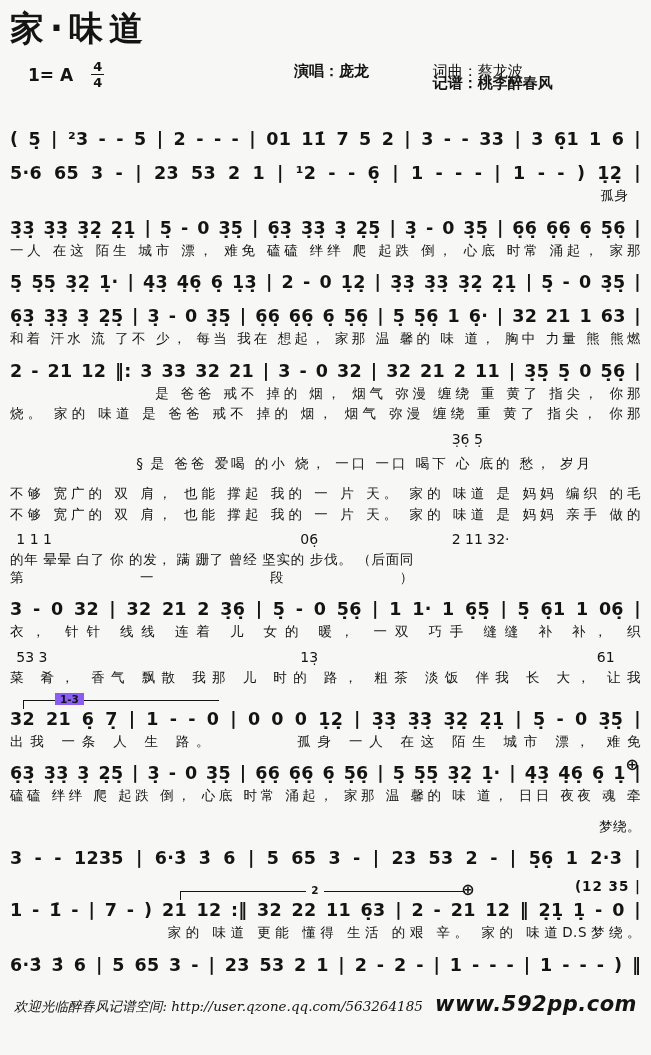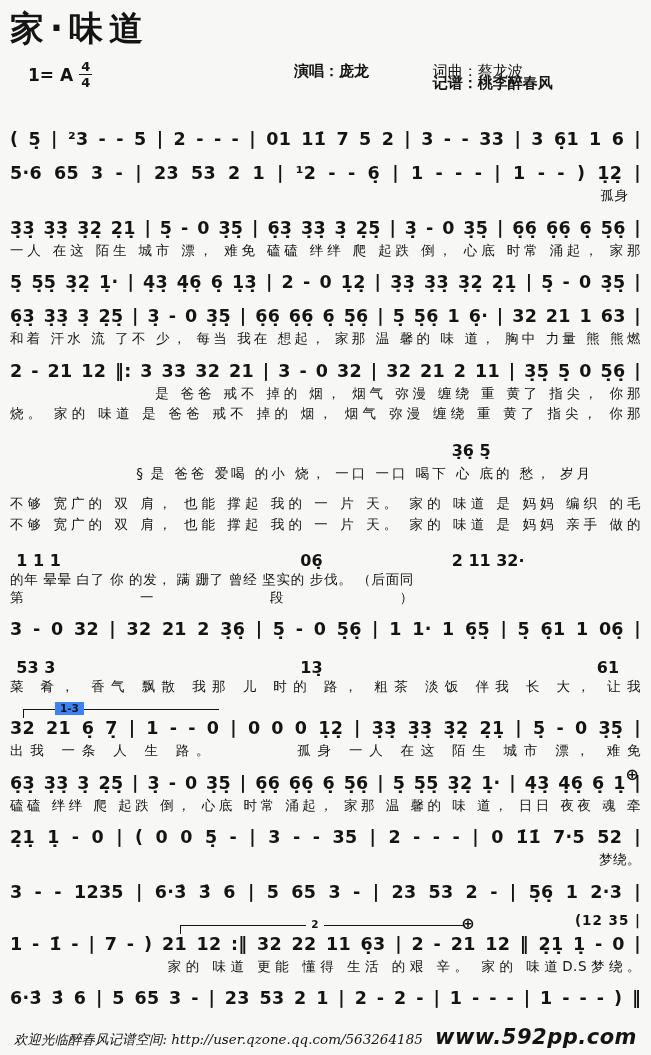--- a/index.html
+++ b/index.html
@@ -1,46 +1,46 @@
 <!DOCTYPE html>
 <html><head>
 <meta charset="utf-8">
 <style>
   html,body{margin:0;padding:0;background:#f7f7f5;}
   body{width:651px;height:1055px;overflow:hidden;font-family:"DejaVu Sans",sans-serif;color:#141414;}
   .page{padding:4px 10px 0 10px;}
   .title{margin:2px 0 0 0;font-size:34px;font-weight:800;letter-spacing:6px;}
   .meta{position:relative;height:62px;margin-top:2px;}
-  .key{position:absolute;left:18px;top:6px;font-size:17px;font-weight:700;display:flex;align-items:center;gap:6px;}
+  .key{position:absolute;left:18px;top:6px;font-size:17px;font-weight:700;display:flex;align-items:center;gap:18px;}
   .frac{display:inline-flex;flex-direction:column;align-items:center;font-size:13px;line-height:1;font-weight:700;}
   .frac .num{border-bottom:1.5px solid #141414;padding:0 2px 1px 2px;}
   .frac .den{padding-top:1px;}
   .credit-1{position:absolute;left:45%;top:8px;font-size:15px;font-weight:700;}
   .credit-2{position:absolute;left:67%;top:8px;font-size:15px;font-weight:400;}
   .credit-3{position:absolute;left:67%;top:20px;font-size:15px;font-weight:700;}
   .sys{margin-top:13px;}
   .notes{font-weight:700;font-size:17.5px;line-height:1.2;letter-spacing:0.3px;
          text-align:justify;text-align-last:justify;}
   .lyric{font-size:13.5px;line-height:1.3;margin-top:3px;letter-spacing:0.5px;
          text-align:justify;text-align-last:justify;}
   .lyric.natural{text-align:right;text-align-last:auto;}
   .lyric.right{text-align:right;text-align-last:right;padding-right:2%;}
   .indent20{margin-left:20%;}
   .indent23{margin-left:23%;}
   .indent25{margin-left:25%;}
   .w72{width:72%;margin-top:7px;}
   .w64{width:64%;}
-  .altrow{position:relative;height:17px;margin-top:18px;font-weight:700;font-size:16px;}
+  .altrow{position:relative;height:17px;margin-top:8px;font-weight:400;font-size:14px;}
   .alt{position:absolute;top:0;}
   .alt.p0{left:1%;}
   .alt.p46{left:46%;}
   .alt.p70{left:70%;}
   .alt.p93{left:93%;}
   .volta{position:relative;height:8px;border-top:1.5px solid #141414;border-left:1.5px solid #141414;}
-  .volta .vlabel{position:absolute;top:-8px;left:16%;background:#3b82f6;padding:0 5px;font-size:10.5px;font-weight:700;line-height:1.2;}
+  .volta .vlabel{position:absolute;top:-8px;left:16%;background:#8b5cf6;padding:0 5px;font-size:10.5px;font-weight:700;line-height:1.2;}
   .v13{width:31%;margin-left:2%;}
   .sys10{position:relative;}
   .coda-abs{position:absolute;right:2px;top:-8px;font-size:16px;font-weight:700;}
   .pre13{position:relative;height:18px;margin-top:10px;}
   .pre13 .volta2{position:absolute;left:27%;top:9px;width:45%;height:8px;border-top:1.5px solid #141414;border-left:1.5px solid #141414;}
   .pre13 .volta2 .vlabel{position:absolute;top:-8px;left:44%;background:#f7f7f5;padding:0 5px;font-size:10.5px;font-weight:700;line-height:1.2;}
   .pre13 .coda2{position:absolute;left:71.5%;top:-2px;font-size:16px;font-weight:700;}
   .pre13 .pickup{position:absolute;right:0;top:-4px;font-size:13.5px;font-weight:700;letter-spacing:1px;}
   .footer{display:flex;justify-content:space-between;align-items:baseline;margin-top:16px;padding:0 4px;}
   .f-left{font-family:"DejaVu Serif",serif;font-style:italic;font-size:13.5px;}
@@ -105,20 +105,21 @@
     <div class="altrow">
       <span class="alt p0">1 1 1</span>
       <span class="alt p46">06̣</span>
       <span class="alt p70">2 11 32·</span>
     </div>
     <div class="lyric w64">的年 晕晕 白了 你 的发， 蹒 跚了 曾经 坚实的 步伐。 （后面同第一段）</div>
   </div>
 
   <div class="sys">
     <div class="notes">3 - 0 32 | 32 21 2 3̣6̣ | 5̣ - 0 5̣6̣ | 1 1· 1 6̣5̣ | 5̣ 6̣1 1 06̣ |</div>
+    <div class="lyric">衣， 针针 线线 连着 儿 女的 暖， 一双 巧手 缝缝 补 补， 织</div>
     <div class="altrow">
       <span class="alt p0">53 3</span>
       <span class="alt p46">13̣</span>
       <span class="alt p93">61</span>
     </div>
     <div class="lyric">菜 肴， 香气 飘散 我那 儿 时的 路， 粗茶 淡饭 伴我 长 大， 让我</div>
   </div>
 
   <div class="sys">
     <div class="volta v13">
@@ -128,21 +129,20 @@
     <div class="lyric">出我 一条 人 生 路。　　　　孤身 一人 在这 陌生 城市 漂， 难免</div>
   </div>
 
   <div class="sys sys10">
     <span class="coda-abs">⊕</span>
     <div class="notes">6̣3̣ 3̣3̣ 3̣ 2̣5̣ | 3̣ - 0 3̣5̣ | 6̣6̣ 6̣6̣ 6̣ 5̣6̣ | 5̣ 5̣5̣ 3̣2̣ 1̣· | 4̣3̣ 4̣6̣ 6̣ 1̣ |</div>
     <div class="lyric">磕磕 绊绊 爬 起跌 倒， 心底 时常 涌起， 家那 温 馨的 味 道， 日日 夜夜 魂 牵</div>
   </div>
 
   <div class="sys">
-    <div class="notes">2̣1̣ 1̣ - 0 | ( 0 0 5̣ - | 3 - - 35 | 2 - - - | 0 1̇1̇ 7·5 52 |</div>
     <div class="lyric natural">梦绕。</div>
   </div>
 
   <div class="sys">
     <div class="notes">3 - - 1235 | 6·3̇ 3̇ 6 | 5 65 3 - | 23 53 2 - | 5̣6̣ 1 2·3 |</div>
   </div>
 
   <div class="sys">
     <div class="pre13">
       <div class="volta2">

